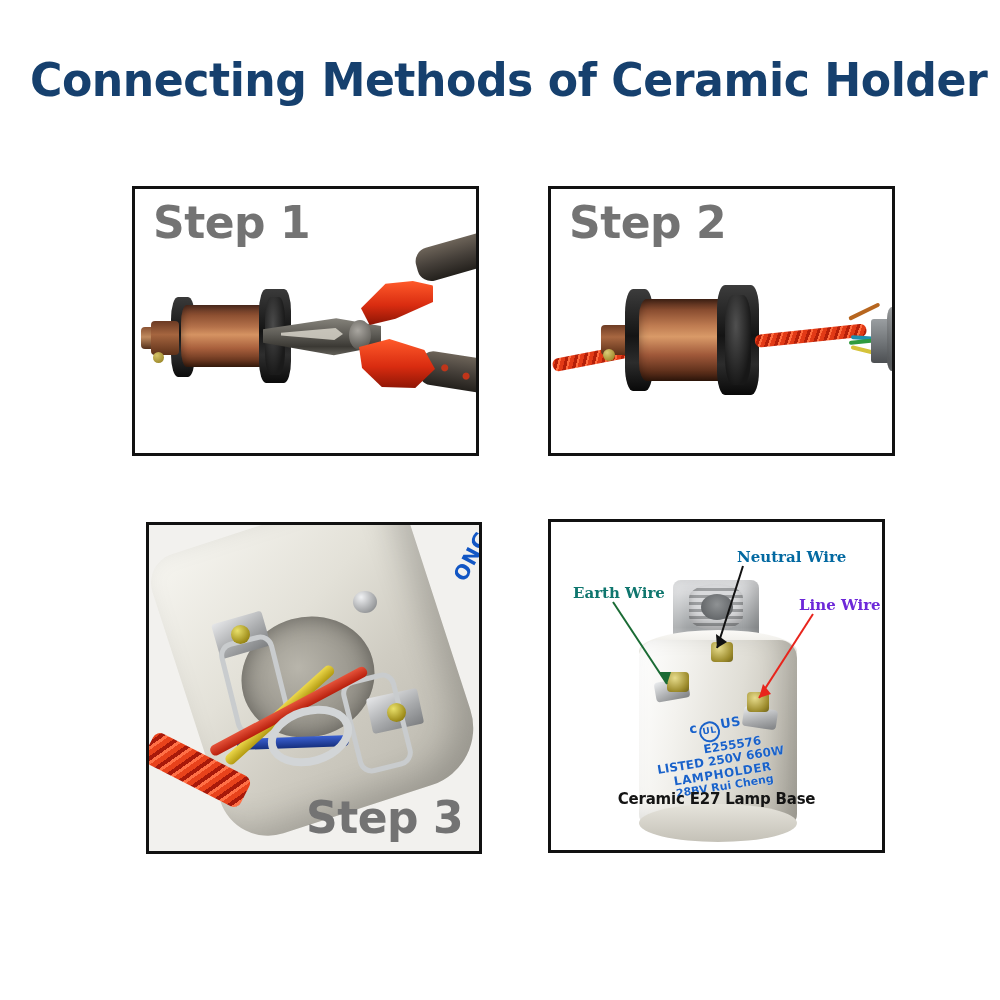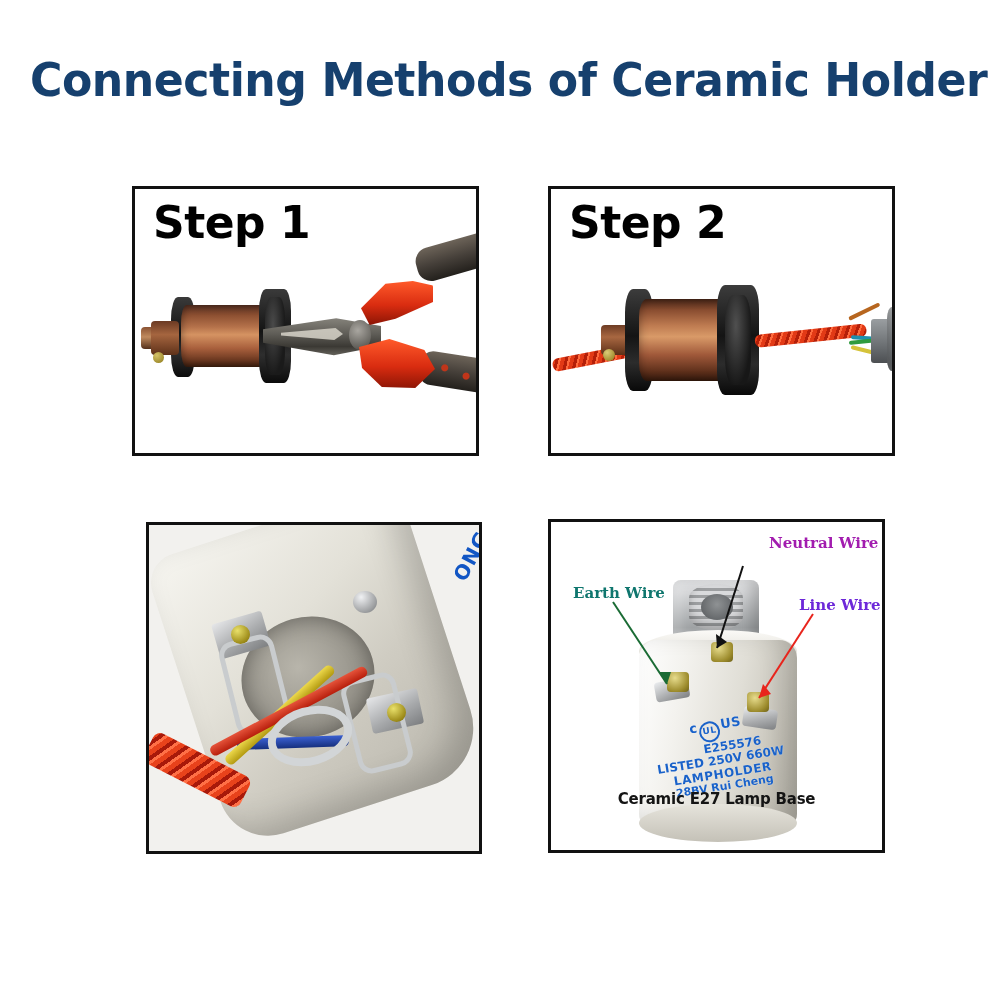--- a/index.html
+++ b/index.html
@@ -82,21 +82,21 @@
   #panel-step3   { left: 146px; top: 522px; width: 336px; height: 332px; }
   #panel-diagram { left: 548px; top: 519px; width: 337px; height: 334px; }
   #panel-step1   { left: 132px; top: 186px; width: 347px; height: 270px; }
 
   
   .step-label {
     position: absolute;
     font-family: "DejaVu Sans", sans-serif;
     font-weight: bold;
     font-size: 44px;
-    color: #000000;
+    color: #737373;
     letter-spacing: -0.5px;
     z-index: 30;
     white-space: nowrap;
   }
   #step1-label { left: 18px; top: 8px; }
   #step2-label { left: 18px; top: 8px; }
   #step3-label { right: 16px; bottom: 8px; }
 
   
   .photo {
@@ -327,21 +327,21 @@
   
   .d-label {
     position: absolute;
     font-family: "DejaVu Serif", serif;
     font-weight: bold;
     font-size: 15px;
     white-space: nowrap;
     z-index: 20;
   }
   #lbl-earth   { left: 22px;  top: 62px;  color: #0f766e; }
-  #lbl-neutral { left: 186px; top: 12px;  color: #a21caf; margin-left: 32px; }
+  #lbl-neutral { left: 186px; top: 26px;  color: #0369a1; }
   #lbl-line    { left: 248px; top: 74px;  color: #6d28d9; }
   .d-caption {
     position: absolute;
     left: 0; right: 0;
     bottom: 42px;
     text-align: center;
     font-family: "DejaVu Sans", sans-serif;
     font-weight: bold;
     font-size: 15px;
     color: #141414;
@@ -483,20 +483,21 @@
     <div class="p3-wire p3-wire-blue"></div>
     <div class="p3-wire p3-wire-yellow"></div>
     <div class="p3-wire p3-wire-red"></div>
     <div class="p3-washer"></div>
     <div class="p3-screwbrass p3-screw-a"></div>
     <div class="p3-screwbrass p3-screw-b"></div>
     <div class="p3-screwsilver"></div>
     <div class="p3-cordjacket"></div>
     <div class="p3-brand">ONG</div>
   </div>
+  <div class="step-label" id="step3-label">Step 3</div>
 </div>
 
 <div class="panel" id="panel-diagram">
   <div class="photo">
 
     <div class="d-shell"></div>
     <div class="d-shell-threads"></div>
     <div class="d-shell-hole"></div>
     <div class="d-ceramic-top"></div>
     <div class="d-ceramic"></div>

